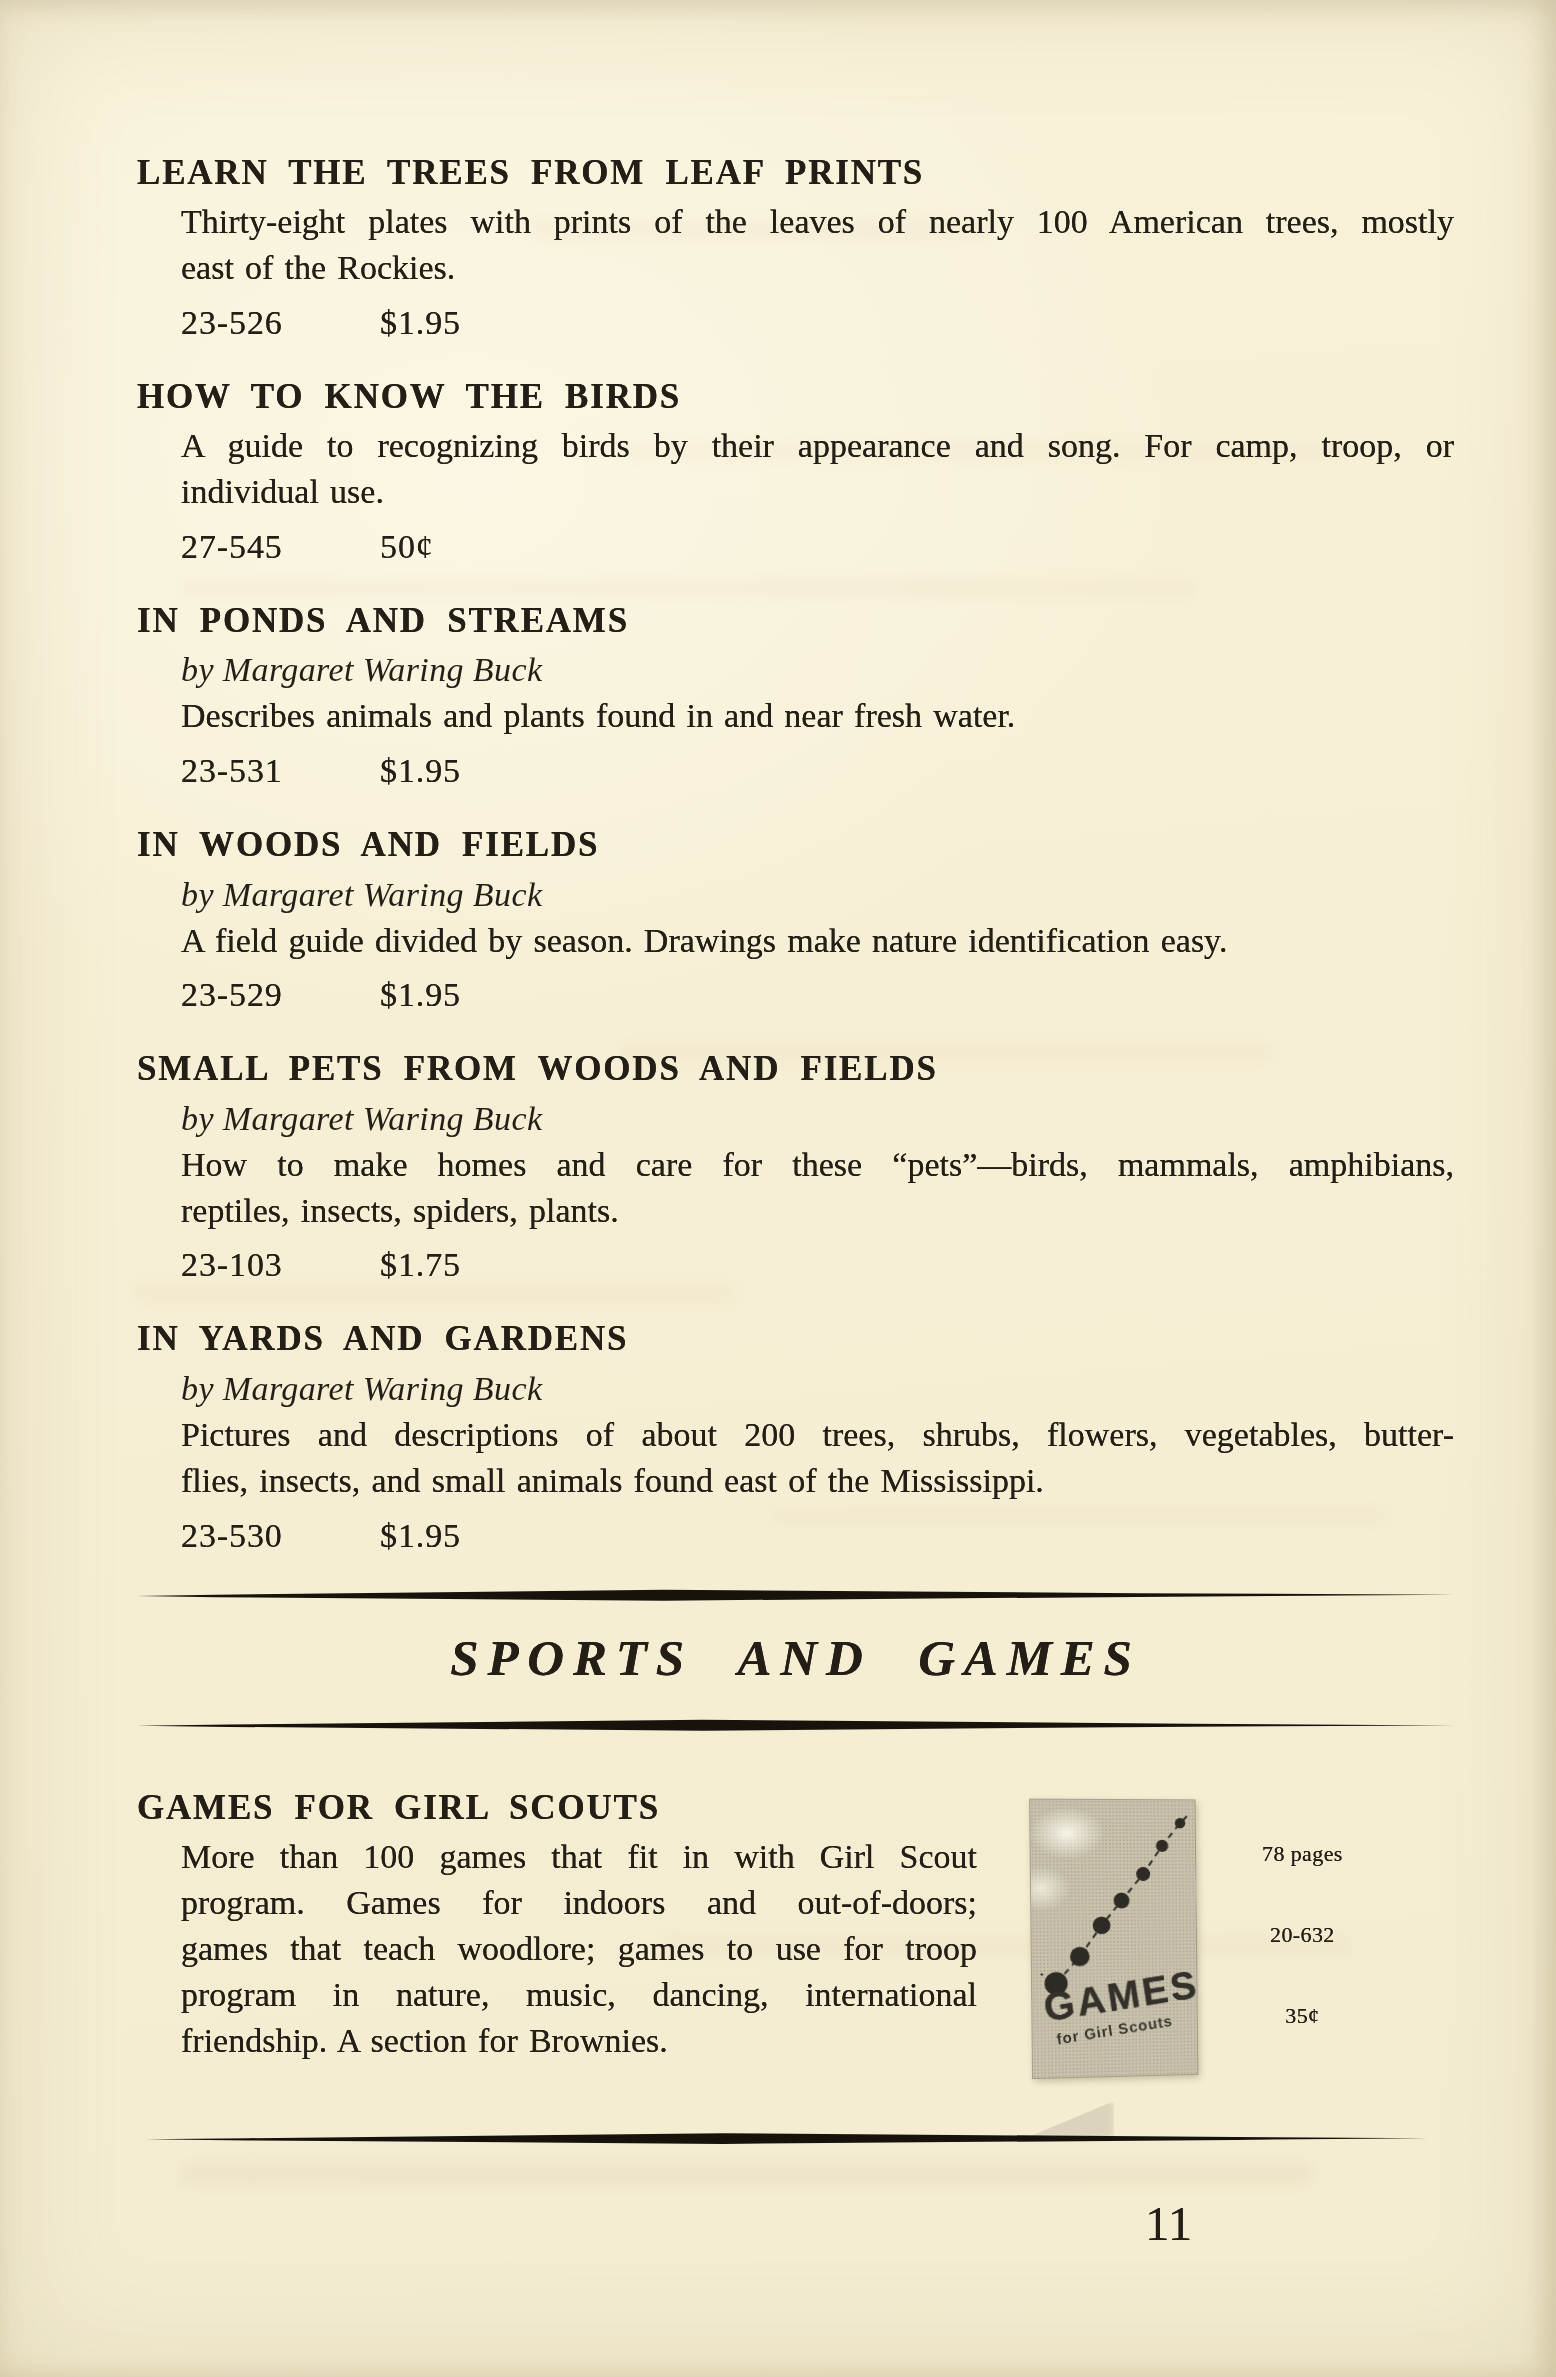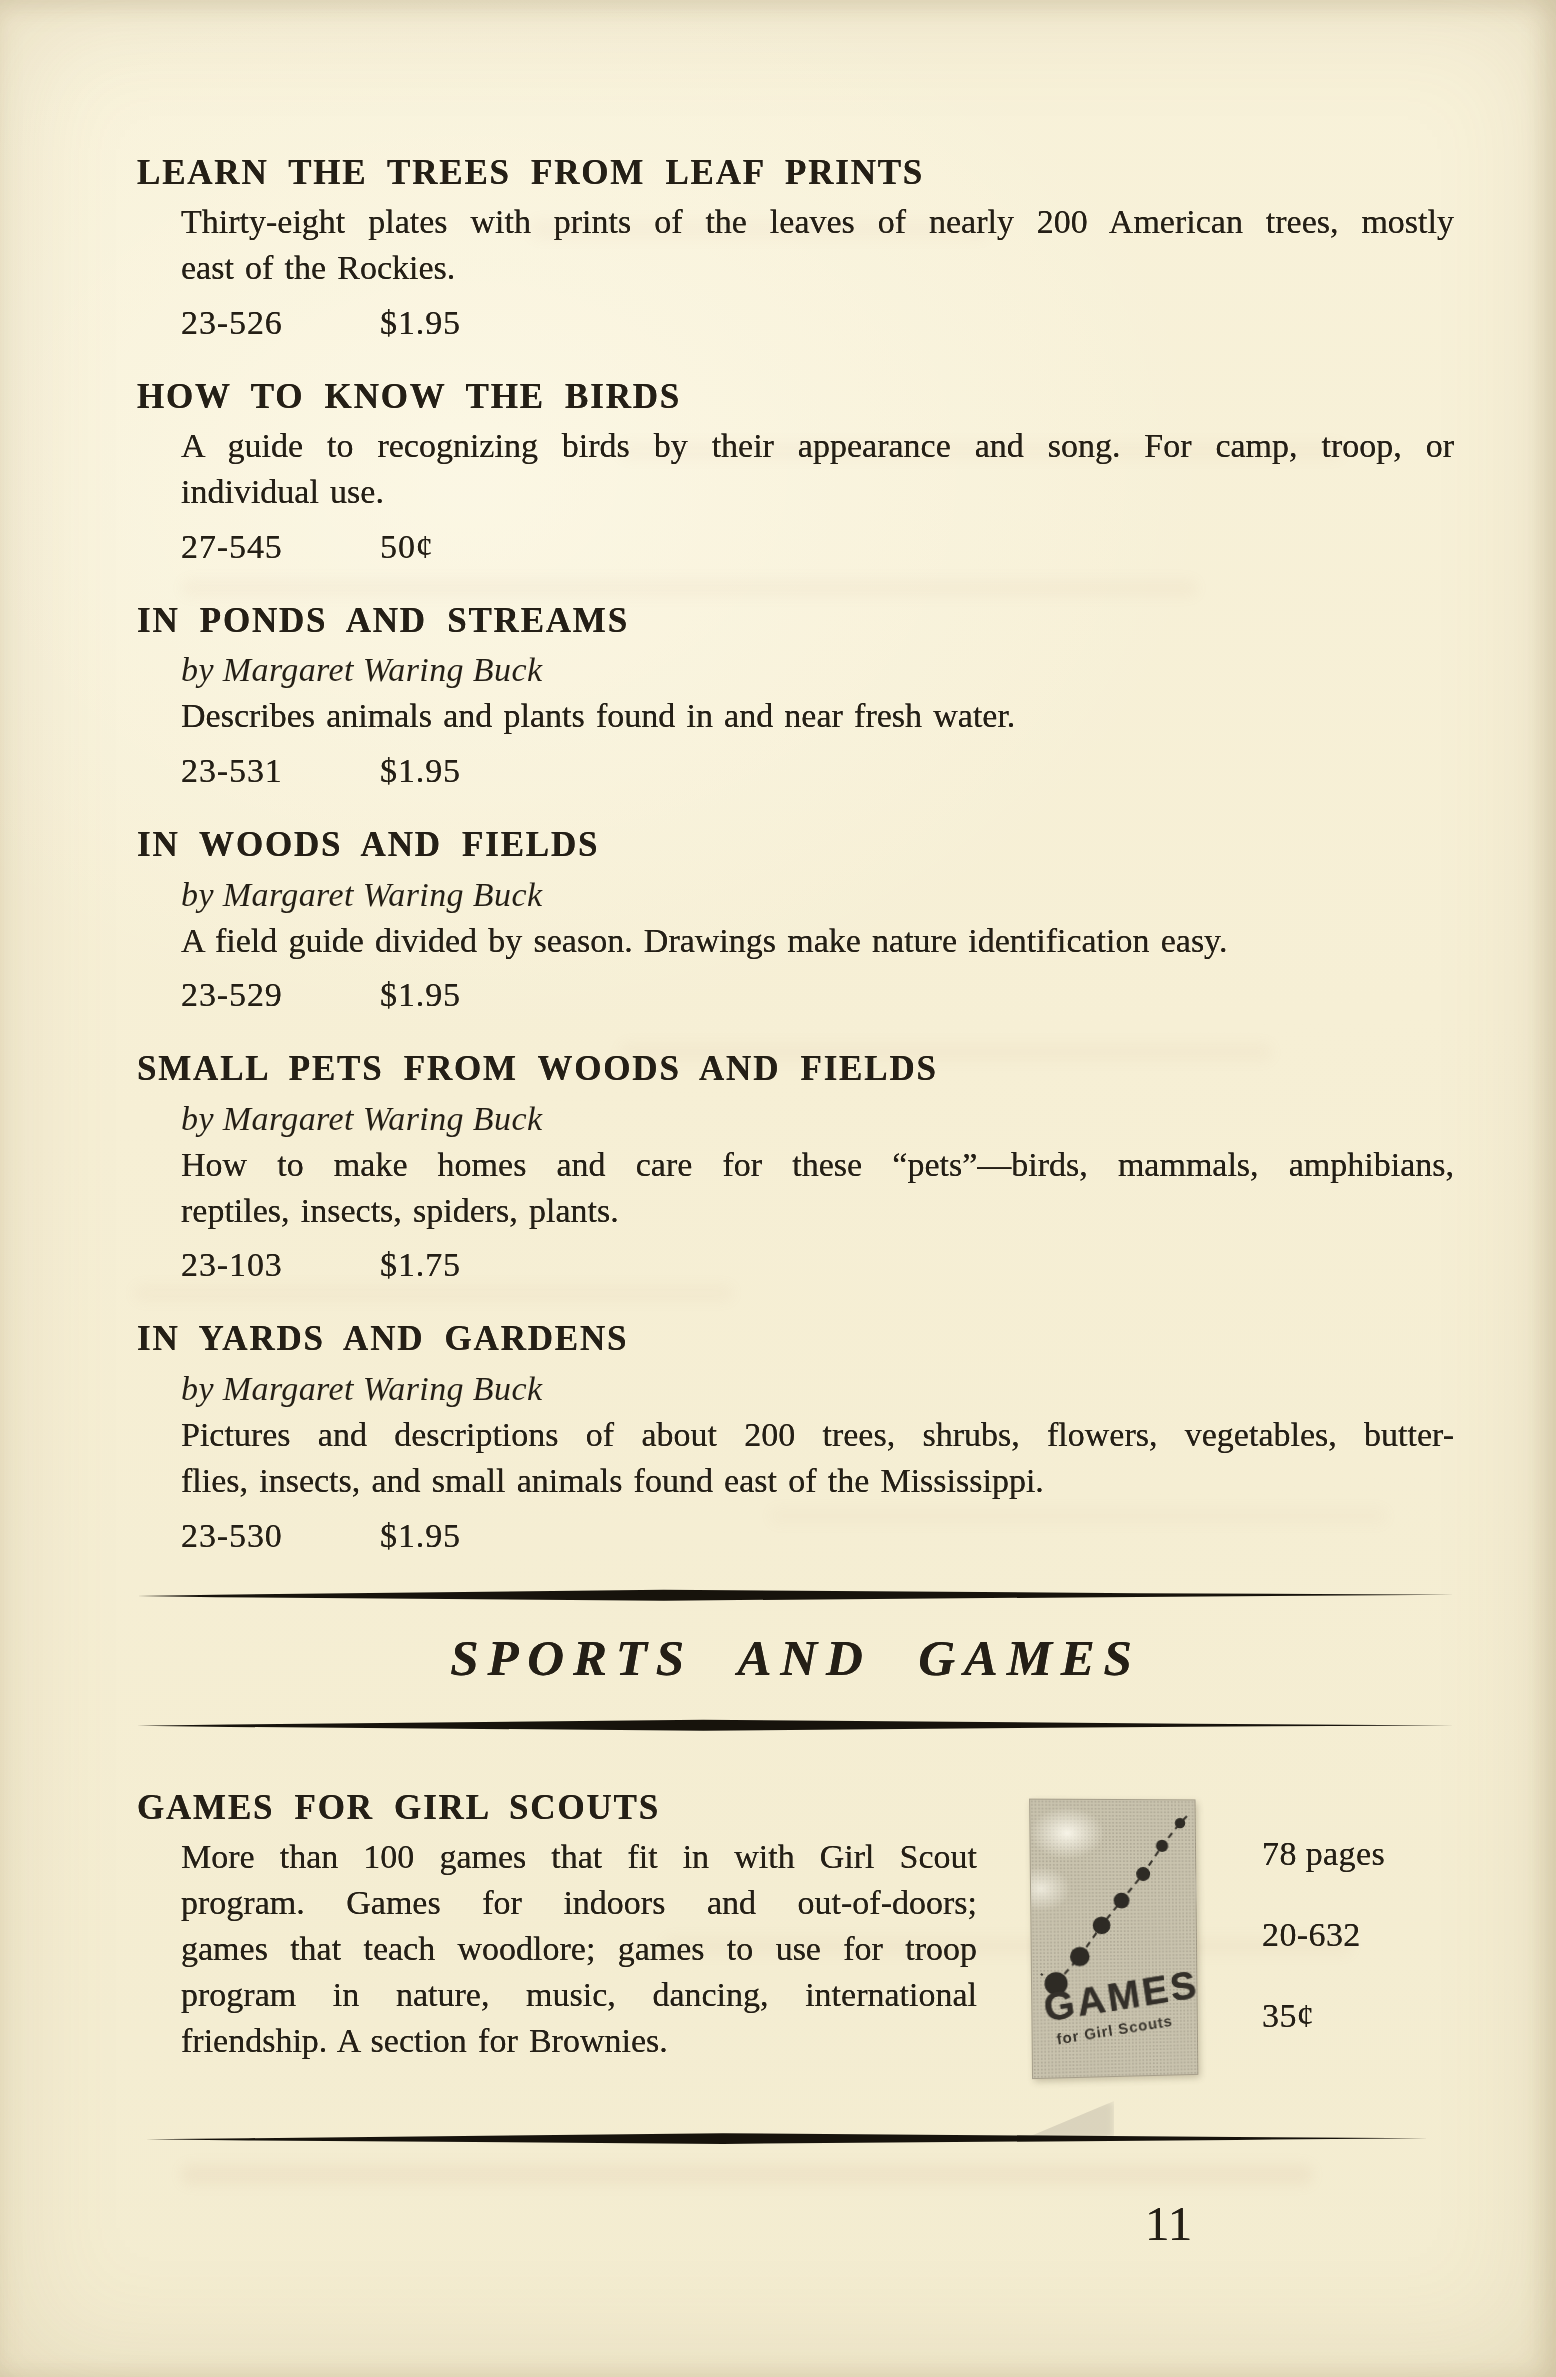--- a/index.html
+++ b/index.html
@@ -139,23 +139,24 @@
     font-size: 15px;
     letter-spacing: 0.9px;
     color: #3a362e;
     transform: rotate(-8deg);
   }
 
   .games-info {
     flex: 0 0 auto;
     margin-left: 64px;
     padding-top: 44px;
-    font-size: 34px;
+    font-size: 22px;
     line-height: 46px;
     text-shadow: 0 0 0.4px #241f16;
+    text-align: center;
   }
   .games-info .info-item { margin-bottom: 35px; letter-spacing: 0.4px; }
 
   .rule-foot { margin-top: 55px; margin-left: 8.8px; width: 1282px; }
 
   .page-number {
     margin-top: 57px;
     padding-left: 1008px;
     font-size: 49px;
     line-height: 44px;
@@ -192,21 +193,21 @@
   <div class="ghost" style="left:181px;  top:2164px; width:1132px; height:21px; opacity:.09;"></div>
   <div class="smudge" style="left:1026px; top:2101px; width:88px; height:37px; opacity:.28; clip-path:polygon(0 100%, 100% 0, 100% 100%);"></div>
 
   <div class="content">
 
     <div>
   <div class="entry">
     <div class="entry-title">LEARN THE TREES FROM LEAF PRINTS</div>
 
     <div class="entry-desc">
-            <div class="line just">Thirty-eight plates with prints of the leaves of nearly 200 American trees, mostly</div>
+            <div class="line just">Thirty-eight plates with prints of the leaves of nearly 100 American trees, mostly</div>
             <div class="line">east of the Rockies.</div>
           </div>
     <div class="entry-codes">
       <span class="entry-code">23-526</span>
       <span class="entry-price">$1.95</span>
     </div>
   </div>
 
   <div class="entry">
     <div class="entry-title">HOW TO KNOW THE BIRDS</div>

